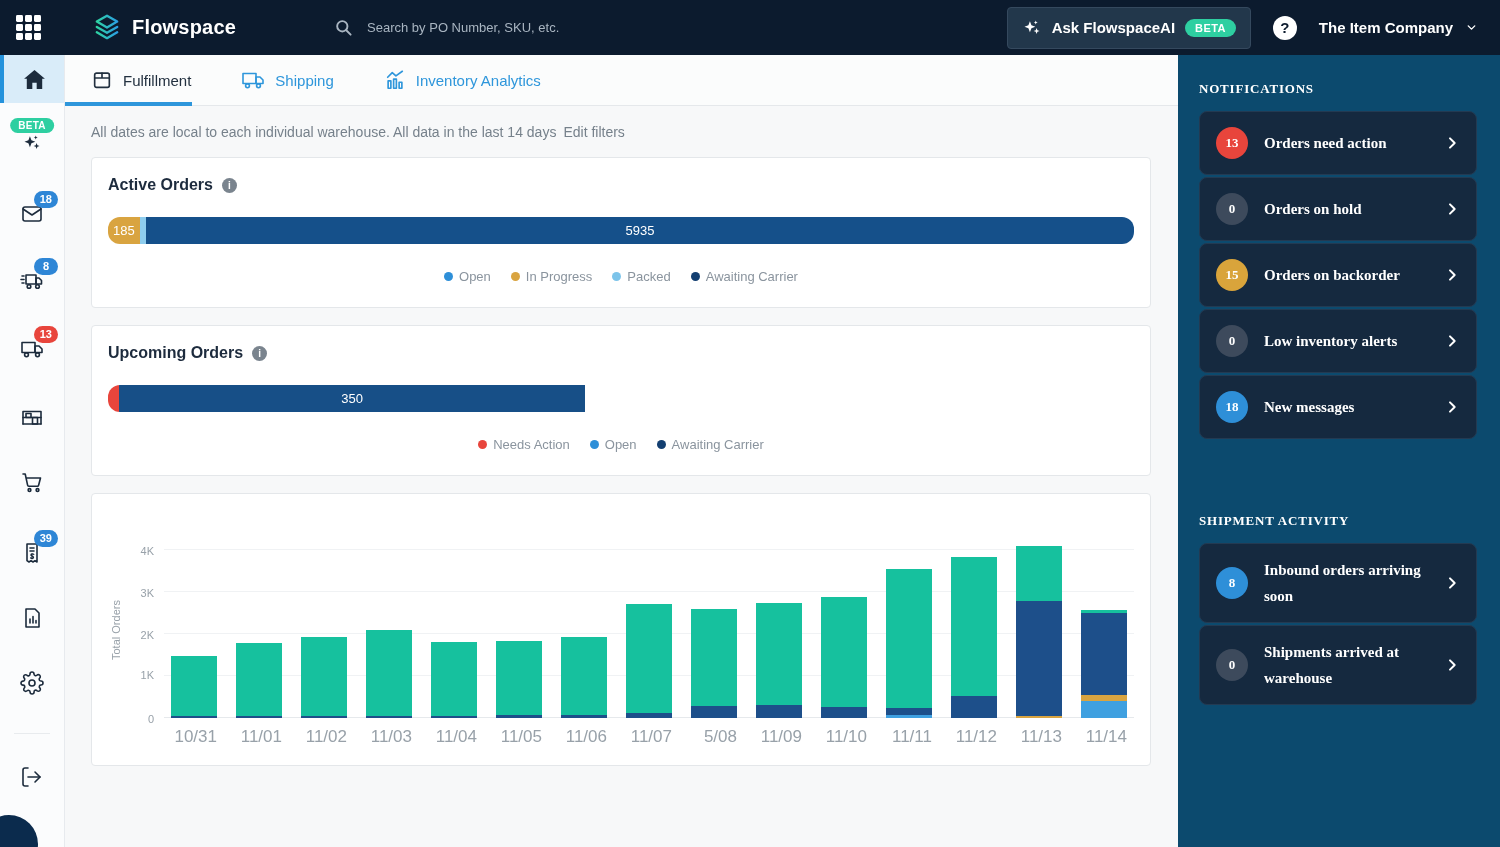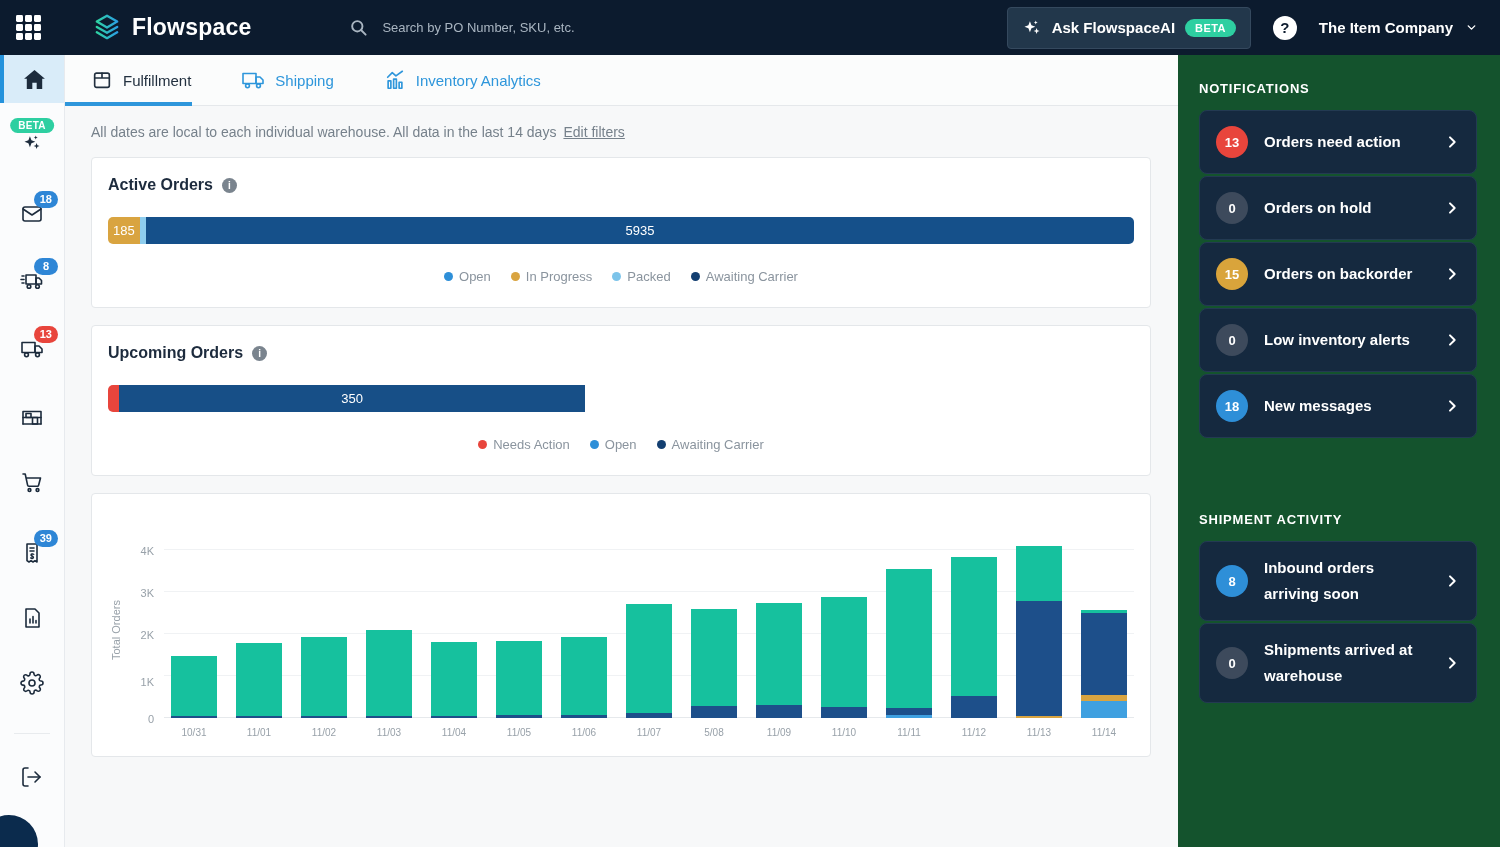--- a/index.html
+++ b/index.html
@@ -6,21 +6,21 @@
   body{width:1500px;height:847px;position:relative;overflow:hidden;background:#f7f8f9;
        font-family:"Liberation Sans",sans-serif;-webkit-font-smoothing:antialiased;}
   .icon{display:inline-flex;align-items:center;justify-content:center;}
   .icon svg{display:block;}
 
   
   .header{position:absolute;top:0;left:0;width:1500px;height:55px;background:#0c1b2e;
           display:flex;align-items:center;z-index:30;}
   .grid-btn{margin-left:16px;cursor:pointer;}
   .logo{display:flex;align-items:center;gap:10px;margin-left:50px;cursor:pointer;}
-  .logo-text{color:#fff;font-size:23px;font-weight:bold;letter-spacing:.2px;text-align:right;}
+  .logo-text{color:#fff;font-size:20px;font-weight:bold;letter-spacing:.2px;text-align:right;}
   .search{display:flex;align-items:center;gap:14px;margin-left:98px;color:#a9b5c1;font-size:13px;cursor:text;}
   .header-right{margin-left:auto;display:flex;align-items:center;gap:22px;margin-right:22px;}
   .ask-btn{display:flex;align-items:center;gap:10px;background:#22374b;border:1px solid #35495e;
            border-radius:4px;height:40px;padding:0 14px;color:#fff;font-weight:bold;font-size:15px;cursor:pointer;}
   .beta-pill{background:#2ecfa1;color:#fff;font-size:11px;font-weight:bold;padding:3px 10px;
              border-radius:10px;letter-spacing:.4px;}
   .help-circle{width:24px;height:24px;border-radius:50%;background:#fff;color:#0c1b2e;font-weight:bold;
                font-size:15px;display:flex;align-items:center;justify-content:center;cursor:pointer;}
   .company{color:#fff;font-weight:bold;font-size:15px;display:flex;align-items:center;gap:12px;cursor:pointer;}
 
@@ -30,21 +30,21 @@
   .side-item{position:absolute;width:64px;display:flex;justify-content:center;color:#1c2b3c;cursor:pointer;}
   .side-item.active{background:#d9ecf9;border-left:4px solid #2492dc;width:60px;height:48px;align-items:center;}
   .side-badge{position:absolute;top:-11px;right:6px;background:#2e86d6;color:#fff;font-size:11px;font-weight:bold;
               min-width:12px;height:17px;line-height:17px;border-radius:9px;padding:0 6px;text-align:center;}
   .side-badge.red{background:#e8453c;}
   .beta-tag{position:absolute;top:-15px;left:50%;transform:translateX(-50%);background:#2ecfa1;color:#fff;
             font-size:10px;font-weight:bold;border-radius:9px;padding:2px 8px;letter-spacing:.3px;}
   .side-divider{position:absolute;left:14px;width:36px;border-top:1px solid #e8ebee;height:0;}
 
   
-  .rightpanel{position:absolute;top:55px;right:0;width:322px;bottom:0;background:#14532d;z-index:20;overflow:hidden;}
+  .rightpanel{position:absolute;top:55px;right:0;width:322px;bottom:0;background:#0c4a6e;z-index:20;overflow:hidden;font-family:Liberation Serif, serif;}
   .rp-heading{margin:26px 0 14px 21px;color:#fff;font-size:13px;font-weight:bold;letter-spacing:.8px;}
   .rp-heading.second{margin-top:74px;}
   .rp-card{margin:0 23px 2px 21px;background:#15293f;border:1px solid #233a52;border-radius:8px;
            padding:13px 16px;display:flex;align-items:center;gap:16px;box-sizing:border-box;min-height:64px;cursor:pointer;}
   .rp-count{width:32px;height:32px;border-radius:50%;color:#fff;font-size:13px;font-weight:bold;
             display:flex;align-items:center;justify-content:center;flex:none;}
   .rp-label{flex:1;color:#fff;font-size:15px;font-weight:bold;line-height:26px;}
 
   
   .main{position:absolute;top:55px;left:64px;right:322px;bottom:0;background:#f7f8f9;overflow:hidden;}
@@ -52,48 +52,48 @@
             padding-left:27px;gap:50px;}
   .tab{display:flex;align-items:center;gap:10px;font-size:15px;color:#2e96db;position:relative;cursor:pointer;}
   .tab.active{color:#22303f;}
   .tab.active::after{content:"";position:absolute;bottom:-1px;left:-27px;width:128px;height:4px;background:#2e96db;}
   .content{padding:0 27px;}
   .title-row{margin-top:30px;display:flex;align-items:center;justify-content:space-between;}
   .page-title{font-size:23px;color:#1d2b3d;font-weight:bold;margin:0;}
   .filters-btn{display:flex;align-items:center;gap:8px;background:#fff;border:1px solid #c8cdd3;border-radius:4px;
                height:30px;padding:0 12px;font-size:14px;color:#22303f;box-shadow:0 1px 2px rgba(0,0,0,.06);cursor:pointer;}
   .subtitle{margin-top:18px;font-size:14px;color:#76818b;}
-  .subtitle .edit-link{color:#76818b;text-decoration:underline;margin-left:7px;cursor:pointer;}
+  .subtitle .edit-link{color:#76818b;margin-left:7px;cursor:pointer;}
 
   .card{background:#fff;border:1px solid #e4e7ea;border-radius:4px;margin-top:17px;padding:18px 16px;}
   .card-title{font-size:16px;font-weight:bold;color:#1d2b3d;display:flex;align-items:center;gap:9px;}
   .info-dot{width:15px;height:15px;border-radius:50%;background:#7a848e;color:#fff;font-size:10px;font-weight:bold;
             display:inline-flex;align-items:center;justify-content:center;cursor:pointer;}
-  .hbar{display:flex;height:27px;margin-top:23px;border-radius:5px;overflow:hidden;}
+  .hbar{display:flex;height:27px;margin-top:23px;border-radius:12px;overflow:hidden;}
   .hbar-seg{display:flex;align-items:center;justify-content:center;color:#fff;font-size:13px;}
   .legend{display:flex;justify-content:center;gap:20px;margin-top:25px;margin-bottom:5px;}
   .legend-item{display:flex;align-items:center;gap:6px;font-size:13px;color:#8a949e;}
   .legend-dot{width:9px;height:9px;border-radius:50%;}
 
   .chart-sub{margin-top:7px;font-size:13.5px;color:#76818b;}
   .chart-wrap{display:flex;margin-top:30px;}
   .chart-ylabel{writing-mode:vertical-rl;transform:rotate(180deg);font-size:11px;color:#98a1a9;
                 display:flex;align-items:center;justify-content:center;width:16px;height:176px;}
   .chart-yticks{position:relative;width:40px;height:176px;}
   .chart-ytick{position:absolute;right:10px;font-size:11px;color:#98a1a9;}
   .chart-plotcol{flex:1;}
   .chart-plot{position:relative;height:176px;}
   .gridline{position:absolute;left:0;right:0;height:1px;background:#f0f2f4;}
   .gridline.zero{background:#e6e9ec;}
   .bars{position:absolute;left:0;right:0;top:0;bottom:0;display:flex;justify-content:space-between;
         align-items:flex-end;padding:0 7px;}
   .bar-stack{width:46px;display:flex;flex-direction:column-reverse;}
   .bar-seg{width:100%;}
   .xlabels{display:flex;justify-content:space-between;padding:0 7px;margin-top:9px;}
-  .xlabel{width:46px;text-align:center;font-size:10px;color:#98a1a9;}
+  .xlabel{width:46px;text-align:right;font-size:17px;color:#98a1a9;}
 
   .chat-bubble{position:absolute;left:-20px;bottom:-26px;width:58px;height:58px;border-radius:50%;
                background:#0b2b4d;z-index:40;cursor:pointer;}
 </style>
 </head>
 <body>
 
 <div class="header">
   <span class="grid-btn icon">
       <svg width="26" height="26" viewBox="0 0 26 26" fill="#fff">
@@ -357,21 +357,21 @@
             <span>Awaiting Carrier</span>
           </div>
         </div>
     </div>
 
     <div class="card">
       <div class="chart-wrap">
         <div class="chart-ylabel">Total Orders</div>
         <div class="chart-yticks" id="yticks">
             <span class="chart-ytick" style="bottom: -7px;">0</span>
-            <span class="chart-ytick" style="bottom: 30px; margin-top: 28px;">1K</span>
+            <span class="chart-ytick" style="bottom: 37px; margin-top: 28px;">1K</span>
             <span class="chart-ytick" style="bottom: 77px;">2K</span>
             <span class="chart-ytick" style="bottom: 119px;">3K</span>
             <span class="chart-ytick" style="bottom: 161px;">4K</span>
           </div>
         <div class="chart-plotcol">
           <div class="chart-plot" id="plot">
               <div class="gridline zero" style="bottom: 0px;"></div>
               <div class="gridline" style="bottom: 42px;"></div>
               <div class="gridline" style="bottom: 84px;"></div>
               <div class="gridline" style="bottom: 126px;"></div>

